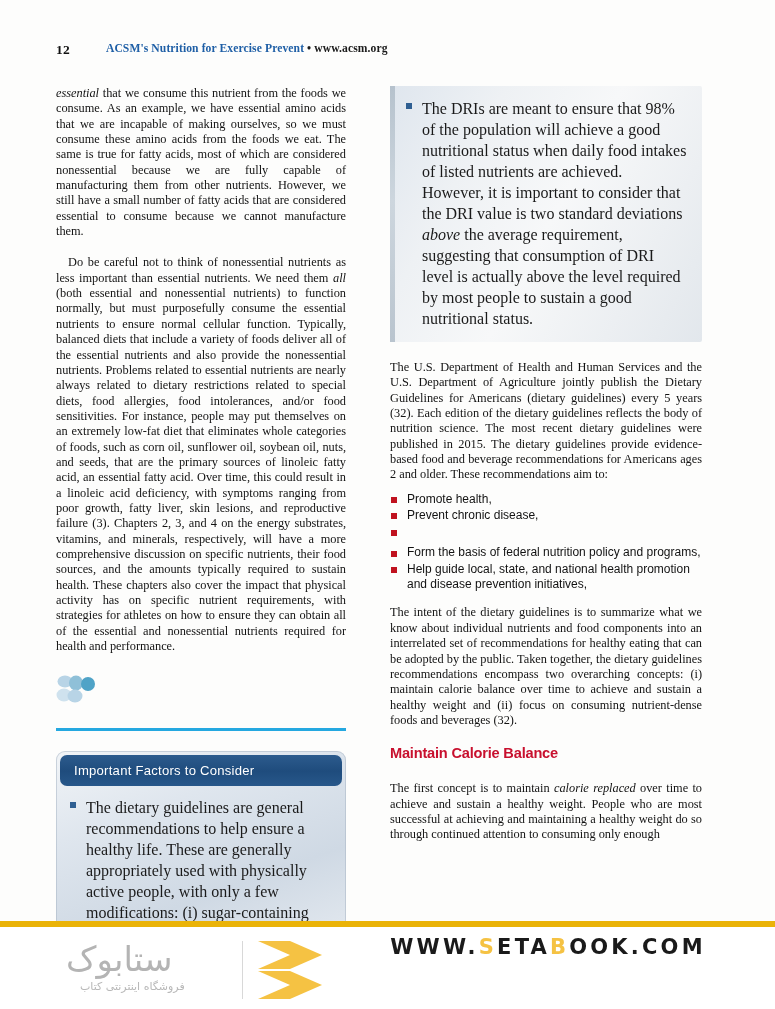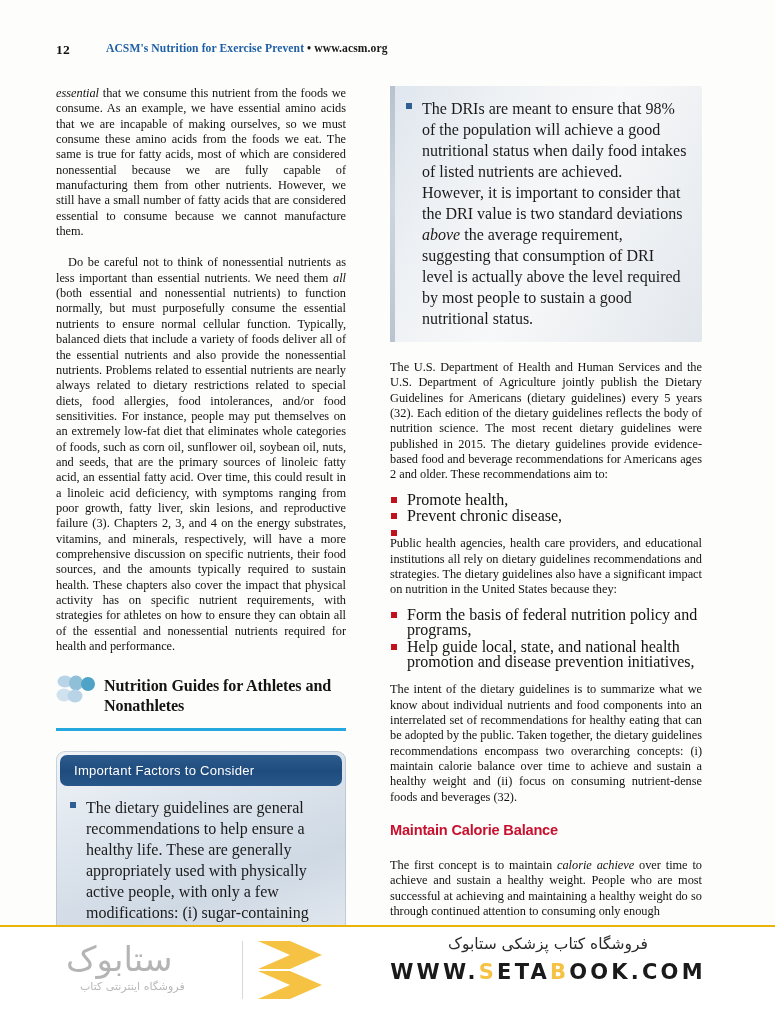--- a/index.html
+++ b/index.html
@@ -91,22 +91,22 @@
 
   
   ul.redlist {
     margin: 9px 0 0 0;
     padding: 0;
     list-style: none;
   }
   ul.redlist li {
     position: relative;
     padding-left: 17px;
-    font-family: Liberation Serif, serif;
-    font-size: 16px;
+    font-family: Liberation Sans, sans-serif;
+    font-size: 12px;
     line-height: 15.35px;
     color: #121212;
     text-align: left;
     margin-bottom: 1px;
   }
   ul.redlist li .sqr {
     position: absolute;
     left: 1px;
     top: 5.2px;
     width: 6px;
@@ -236,21 +236,21 @@
   }
 
   
   .footer {
     position: absolute;
     left: 0;
     bottom: 0;
     width: 775px;
     height: 82px;
     background: #ffffff;
-    border-top: 2px solid #eab308;
+    border-top: 6px solid #eab308;
   }
   .foot-logo {
     position: absolute;
     left: 60px;
     top: 6px;
     width: 250px;
     height: 70px;
   }
   .foot-logo-word {
     position: absolute;
@@ -324,21 +324,20 @@
     <div class="sec-head">
       <span class="cell-icon">
         <svg width="44" height="34" viewBox="0 0 44 34" xmlns="http://www.w3.org/2000/svg">
           <ellipse cx="9" cy="7.5" rx="7.5" ry="6" fill="#b8d4e6"></ellipse>
           <ellipse cx="8" cy="21" rx="7.5" ry="6.5" fill="#cfe2ee"></ellipse>
           <ellipse cx="20" cy="9" rx="7" ry="7.5" fill="#8fc0d8"></ellipse>
           <ellipse cx="19" cy="22" rx="7.5" ry="6.5" fill="#b8d4e6"></ellipse>
           <circle cx="32" cy="10" r="7" fill="#4fa3c7"></circle>
         </svg>
       </span>
-      <div class="sec-head-title">Nutrition Guides for Athletes and Nonathletes</div>
     </div>
     <div class="sec-rule"></div>
 
     <div class="ifc-box">
       <div class="ifc-head">
         <span class="ifc-head-text">Important Factors to Consider</span>
       </div>
       <div class="ifc-body">
         <ul>
           <li>
@@ -367,53 +366,51 @@
     <p class="body noindent">The U.S. Department of Health and Human Services and the U.S. Department of Agriculture jointly publish the Dietary Guidelines for Americans (dietary guidelines) every 5 years (32). Each edition of the dietary guidelines reflects the body of nutrition science. The most recent dietary guidelines were published in 2015. The dietary guidelines provide evidence-based food and beverage recommendations for Americans ages 2 and older. These recommendations aim to:</p>
 
     <ul class="redlist">
       <li><span class="sqr"></span><span>Promote health,</span></li>
       <li><span class="sqr"></span><span>Prevent chronic disease,</span></li>
       <li><span class="sqr"></span></li>
     </ul>
 
     <div style="height:12px"></div>
 
-    <p class="body">Public health agencies, health care providers, and educational institutions all rely on dietary guidelines recommendations and strategies. The dietary guidelines also have a significant impact on nutrition in the United States because they:</p>
 
     <ul class="redlist">
       <li><span class="sqr"></span><span>Form the basis of federal nutrition policy and programs,</span></li>
       <li><span class="sqr"></span><span>Help guide local, state, and national health promotion and disease prevention initiatives,</span></li>
     </ul>
 
     <div style="height:12px"></div>
 
     <p class="body">The intent of the dietary guidelines is to summarize what we know about individual nutrients and food components into an interrelated set of recommendations for healthy eating that can be adopted by the public. Taken together, the dietary guidelines recommendations encompass two overarching concepts: (i) maintain calorie balance over time to achieve and sustain a healthy weight and (ii) focus on consuming nutrient-dense foods and beverages (32).</p>
 
     <div class="red-head">Maintain Calorie Balance</div>
 
-    <p class="body noindent"><span>The first concept is to maintain </span><em class="it">calorie achieve</em><span> over time to achieve and sustain a healthy weight. People who are most successful at achieving and maintaining a healthy weight do so through continued attention to consuming only enough</span></p>
+    <p class="body noindent"><span>The first concept is to maintain </span><em class="it">calorie replaced</em><span> over time to achieve and sustain a healthy weight. People who are most successful at achieving and maintaining a healthy weight do so through continued attention to consuming only enough</span></p>
 
   </div>
 
   <div class="footer">
 
     <div class="foot-logo">
       <span class="foot-logo-word">ستابوک</span>
       <span class="foot-logo-sub">فروشگاه اینترنتی کتاب</span>
       <span class="foot-divider"></span>
       <span>
         <svg width="70" height="62" viewBox="0 0 70 62" style="position:absolute;left:196px;top:6px" xmlns="http://www.w3.org/2000/svg">
           <polygon points="2,2 34,2 66,16 34,16" fill="#f5c243"></polygon>
           <polygon points="66,16 34,30 2,30 34,16" fill="#f5c243"></polygon>
           <polygon points="2,32 34,32 66,46 34,46" fill="#f5c243"></polygon>
           <polygon points="66,46 34,60 2,60 34,46" fill="#f5c243"></polygon>
         </svg>
       </span>
     </div>
 
     <div class="foot-right">
-      <div class="foot-fa">فروشگاه کتاب پزشکی ستابوک</div>
       <div class="foot-url"><span>WWW.</span><span class="hl">S</span><span>ETA</span><span class="hl">B</span><span>OOK.COM</span></div>
     </div>
 
   </div>
 
 </div>
 
 </body></html>

